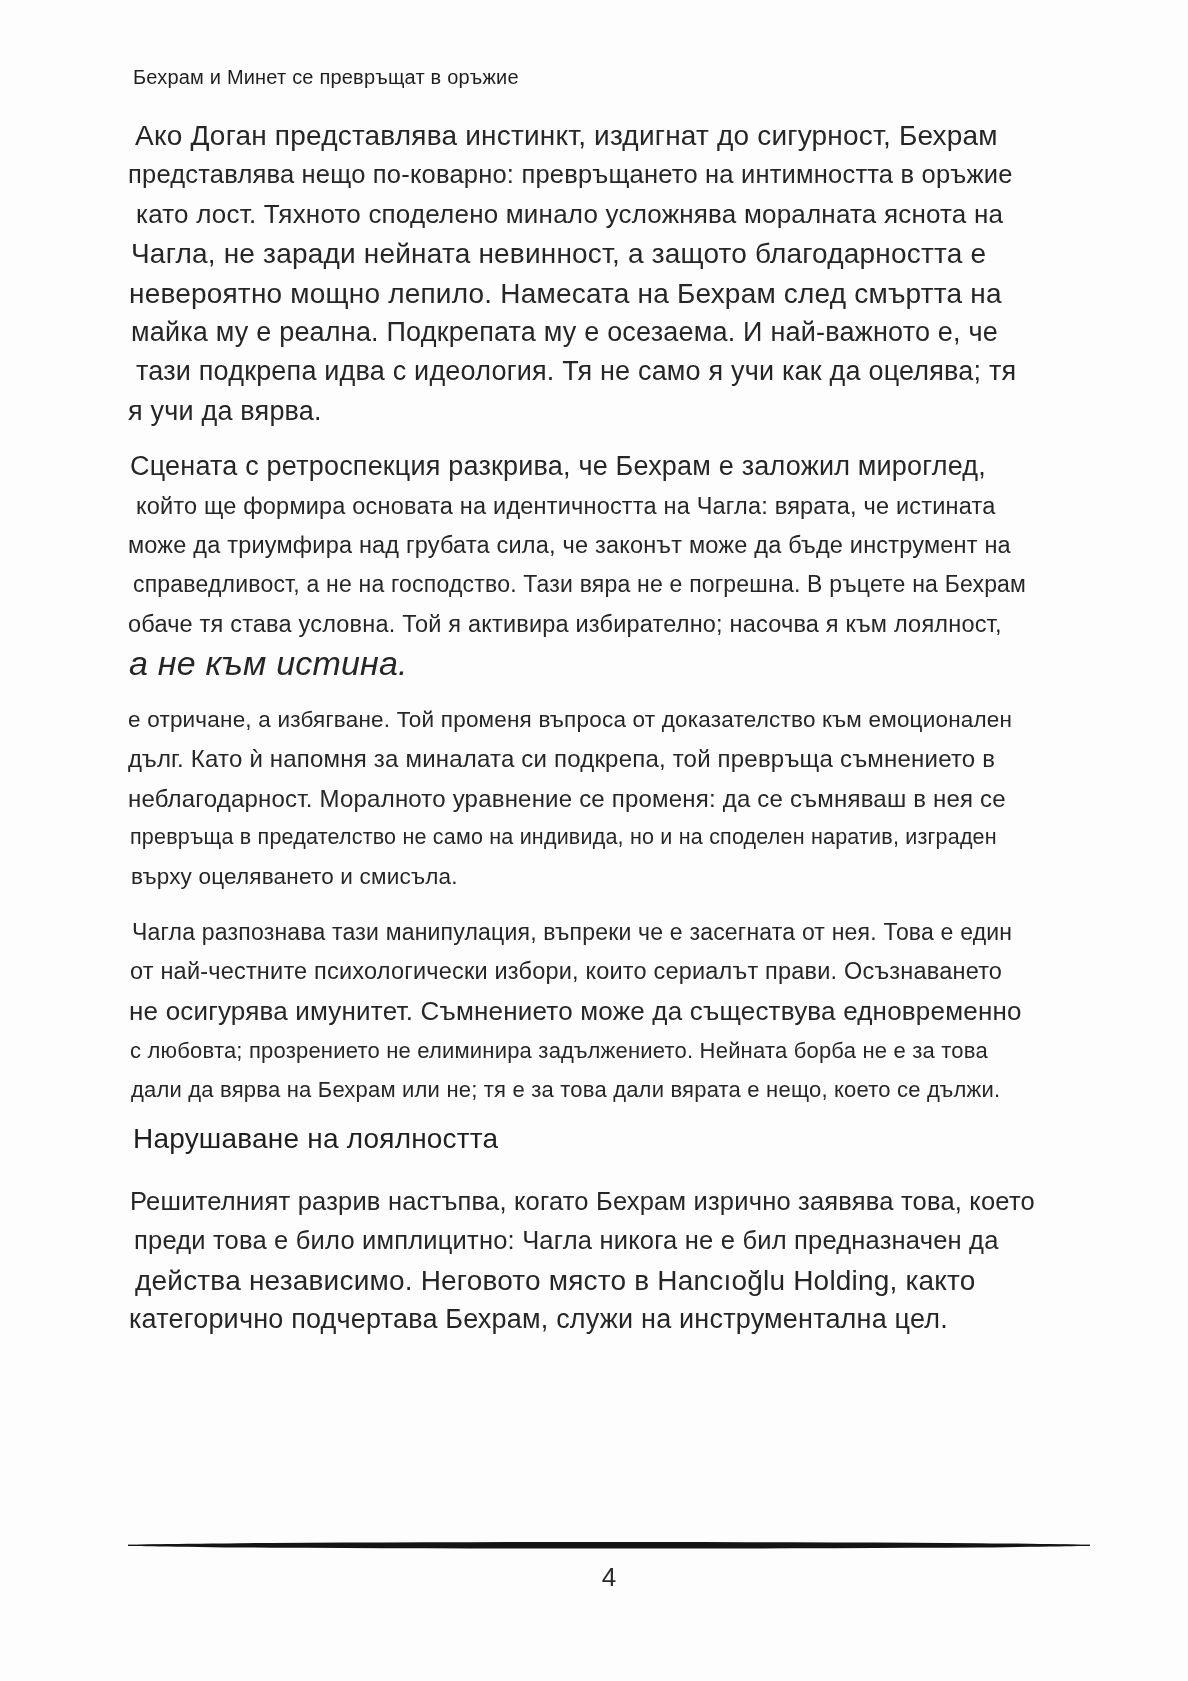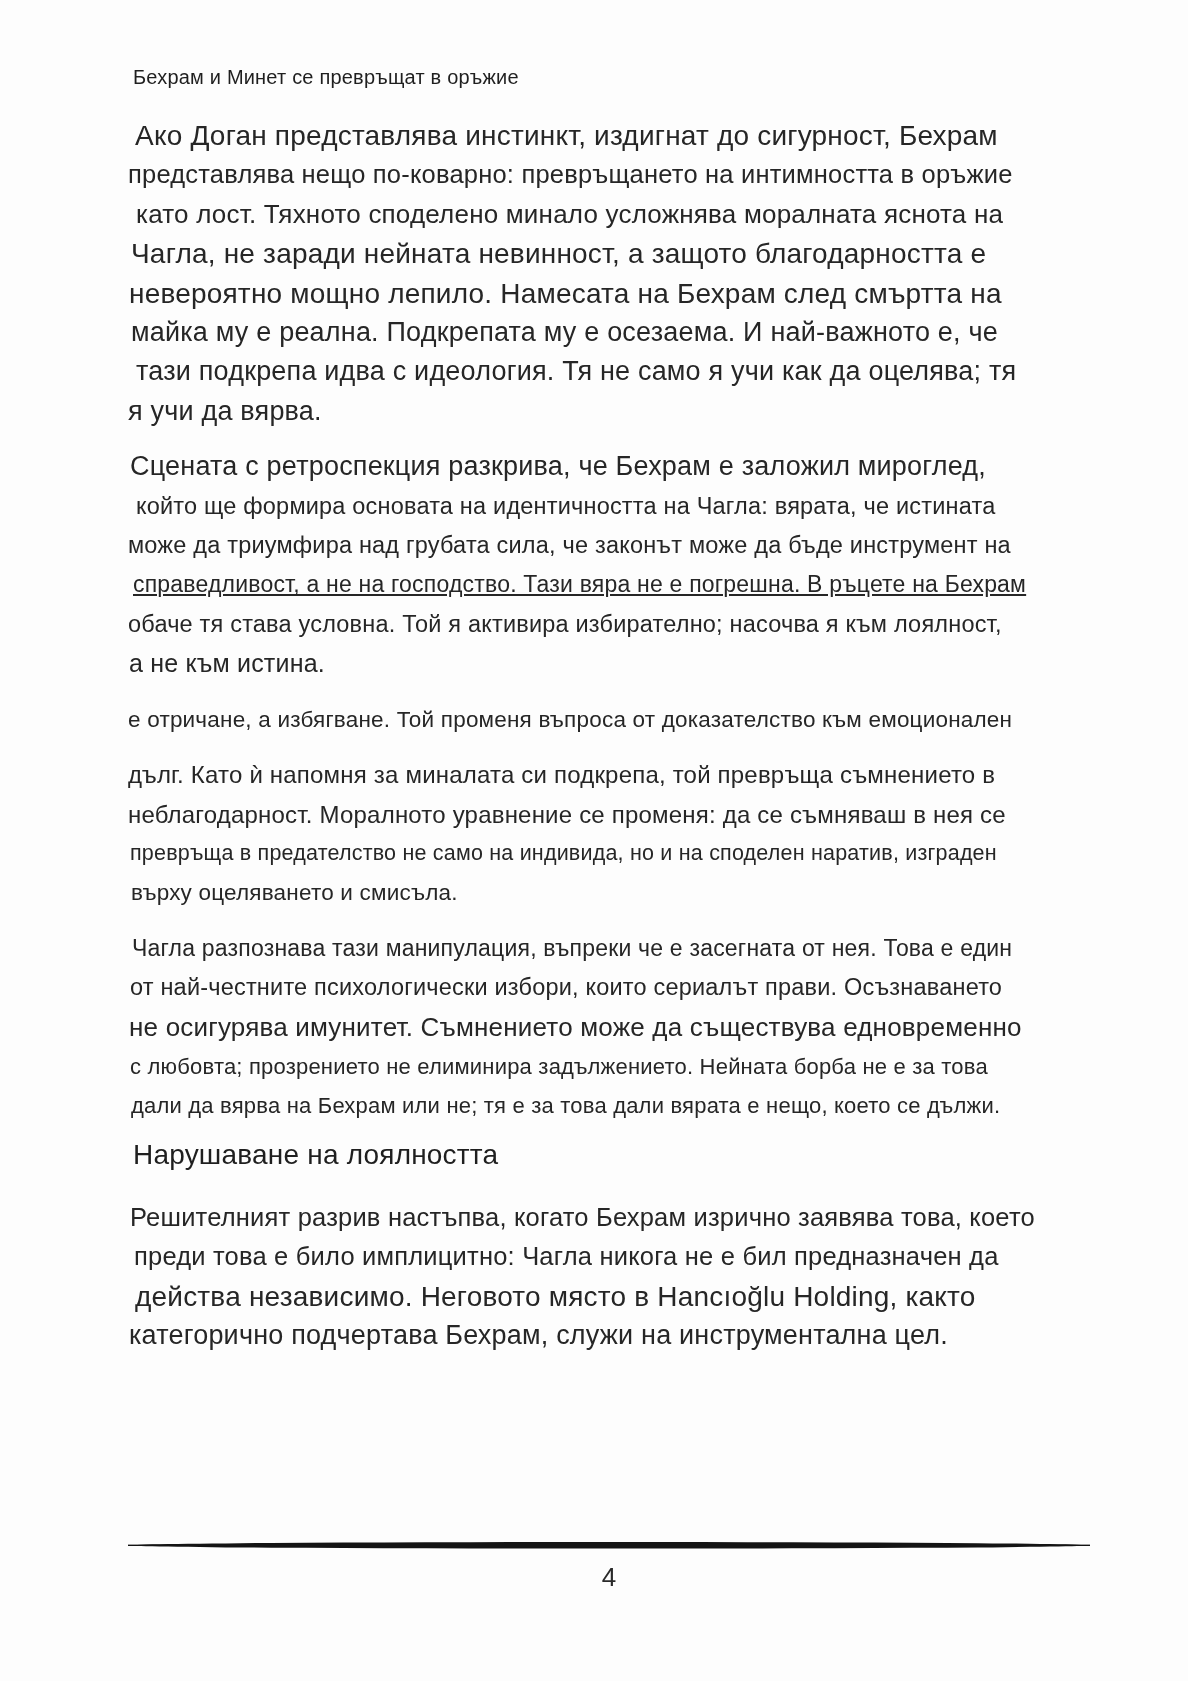--- a/index.html
+++ b/index.html
@@ -73,27 +73,27 @@
         <div class="line" style="font-size: 28px; margin-left: 3px;">Чагла, не заради нейната невинност, а защото благодарността е</div>
         <div class="line" style="font-size: 28px; margin-left: 1px;">невероятно мощно лепило. Намесата на Бехрам след смъртта на</div>
         <div class="line" style="font-size: 27px; margin-left: 3px;">майка му е реална. Подкрепата му е осезаема. И най-важното е, че</div>
         <div class="line" style="font-size: 27px; margin-left: 8px;">тази подкрепа идва с идеология. Тя не само я учи как да оцелява; тя</div>
         <div class="line" style="font-size: 27px;">я учи да вярва.</div>
       </div>
       <div class="paragraph">
         <div class="line" style="font-size: 27px; margin-left: 2px;">Сцената с ретроспекция разкрива, че Бехрам е заложил мироглед,</div>
         <div class="line" style="font-size: 23.5px; margin-left: 8px;">който ще формира основата на идентичността на Чагла: вярата, че истината</div>
         <div class="line" style="font-size: 23.5px;">може да триумфира над грубата сила, че законът може да бъде инструмент на</div>
-        <div class="line" style="font-size: 23px; margin-left: 5px; text-decoration: underline;">справедливост, а не на господство. Тази вяра не е погрешна. В ръцете на Бехрам</div>
+        <div class="line" style="font-size: 23px; margin-left: 5px;">справедливост, а не на господство. Тази вяра не е погрешна. В ръцете на Бехрам</div>
         <div class="line" style="font-size: 23.5px;">обаче тя става условна. Той я активира избирателно; насочва я към лоялност,</div>
-        <div class="line" style="font-size: 25px; margin-left: 1px;">а не към истина.</div>
+        <div class="line" style="font-size: 34px; margin-left: 1px; font-style: italic;">а не към истина.</div>
       </div>
       <div class="paragraph">
         <div class="line" style="font-size: 22.5px;">е отричане, а избягване. Той променя въпроса от доказателство към емоционален</div>
-        <div class="line" style="font-size: 24px; margin-top: 16px;">дълг. Като ѝ напомня за миналата си подкрепа, той превръща съмнението в</div>
+        <div class="line" style="font-size: 24px;">дълг. Като ѝ напомня за миналата си подкрепа, той превръща съмнението в</div>
         <div class="line" style="font-size: 24px;">неблагодарност. Моралното уравнение се променя: да се съмняваш в нея се</div>
         <div class="line" style="font-size: 21.5px; margin-left: 2px;">превръща в предателство не само на индивида, но и на споделен наратив, изграден</div>
         <div class="line" style="font-size: 22.5px; margin-left: 3px;">върху оцеляването и смисъла.</div>
       </div>
       <div class="paragraph">
         <div class="line" style="font-size: 23px; margin-left: 4px;">Чагла разпознава тази манипулация, въпреки че е засегната от нея. Това е един</div>
         <div class="line" style="font-size: 23.5px; margin-left: 2px;">от най-честните психологически избори, които сериалът прави. Осъзнаването</div>
         <div class="line" style="font-size: 26px; margin-left: 1px;">не осигурява имунитет. Съмнението може да съществува едновременно</div>
         <div class="line" style="font-size: 22px; margin-left: 2px;">с любовта; прозрението не елиминира задължението. Нейната борба не е за това</div>
         <div class="line" style="font-size: 22px; margin-left: 3px;">дали да вярва на Бехрам или не; тя е за това дали вярата е нещо, което се дължи.</div>

